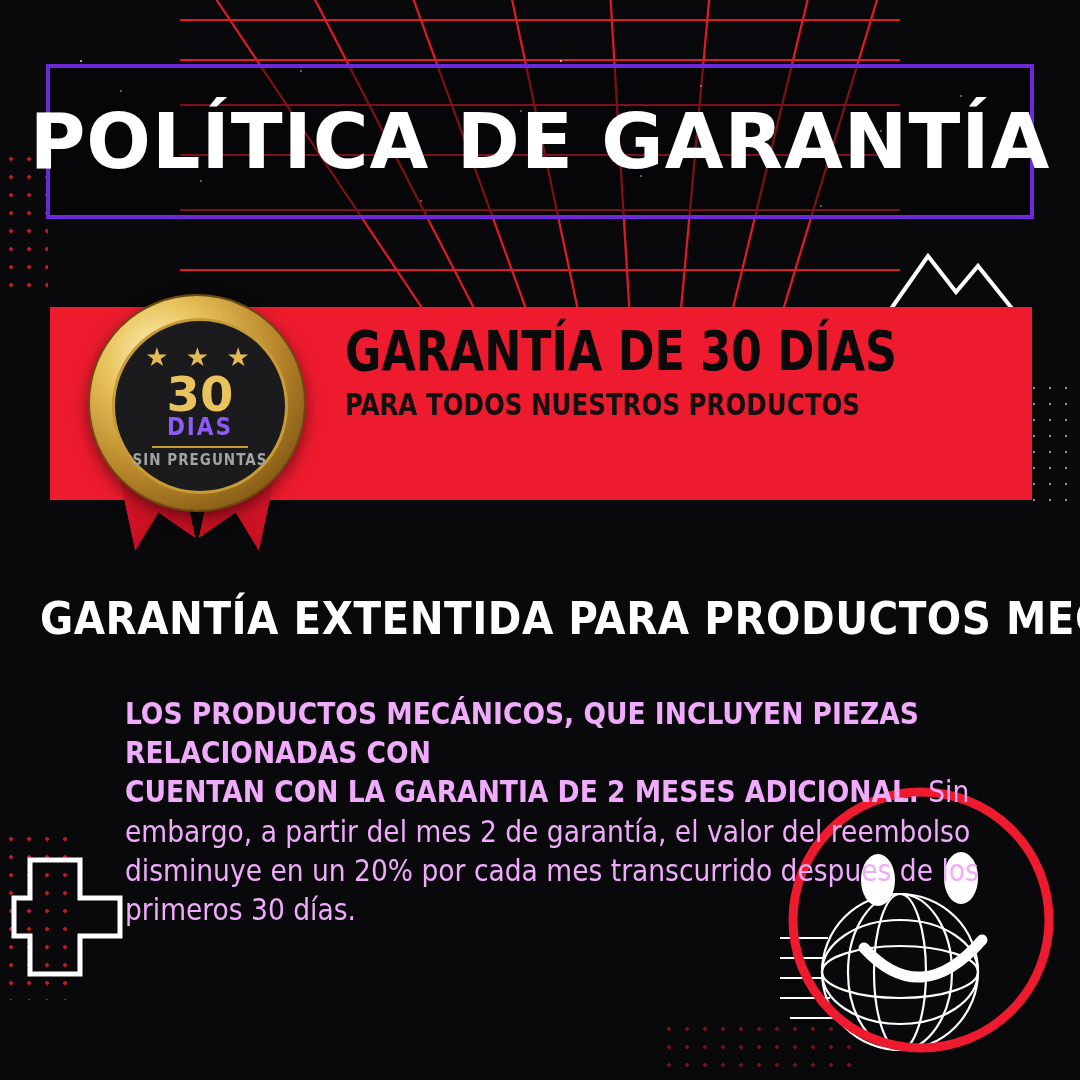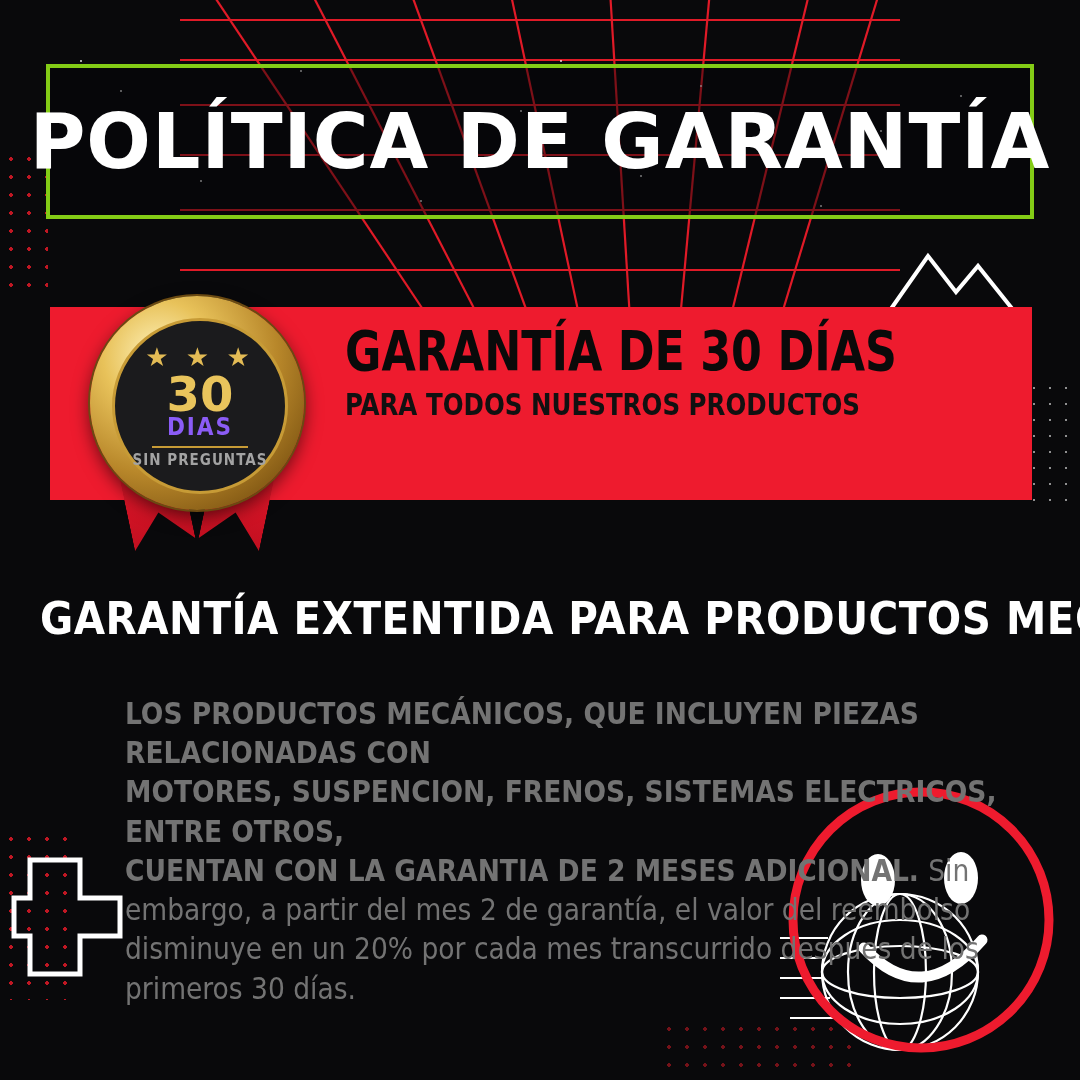--- a/index.html
+++ b/index.html
@@ -57,21 +57,21 @@
     opacity: .85;
   }
 
   
   .title-box {
     position: absolute;
     left: 46px;
     top: 64px;
     width: 988px;
     height: 155px;
-    border: 4px solid #84cc16;
+    border: 4px solid #6d28d9;
     box-sizing: border-box;
     display: flex;
     align-items: center;
     justify-content: center;
     background: rgba(5,5,7,.45);
   }
   .title-text {
     font-family: "DejaVu Sans", sans-serif;
     font-weight: 700;
     font-size: 76px;
@@ -228,21 +228,21 @@
   }
   .body-copy {
     position: absolute;
     left: 125px;
     top: 695px;
     width: 880px;
     font-family: "DejaVu Sans Condensed", "Liberation Sans Narrow", "Liberation Sans", sans-serif;
     font-weight: 700;
     font-size: 29.5px;
     line-height: 1.33;
-    color: #737373;
+    color: #f0abfc;
   }
   .body-copy .soft {
     font-weight: 400;
   }
 
   
   .smiley {
     position: absolute;
     right: 24px;
     bottom: 10px;
@@ -367,20 +367,19 @@
         <div class="seal-rule"></div>
         <div class="seal-tag">SIN PREGUNTAS</div>
       </div>
     </div>
   </div>
 
   <div class="headline">GARANTÍA EXTENTIDA PARA PRODUCTOS MECÁNICOS</div>
 
   <div class="body-copy">
     <div>LOS PRODUCTOS MECÁNICOS, QUE INCLUYEN PIEZAS RELACIONADAS CON</div>
-    <div>MOTORES, SUSPENCION, FRENOS, SISTEMAS ELECTRICOS, ENTRE OTROS,</div>
     <div>
       <span>CUENTAN CON LA GARANTIA DE 2 MESES ADICIONAL.</span>
       <span class="soft">Sin embargo, a partir del mes 2 de garantía, el valor del reembolso disminuye en un 20% por cada mes transcurrido despues de los primeros 30 días.</span>
     </div>
   </div>
 
 </div>
 
 </body></html>

